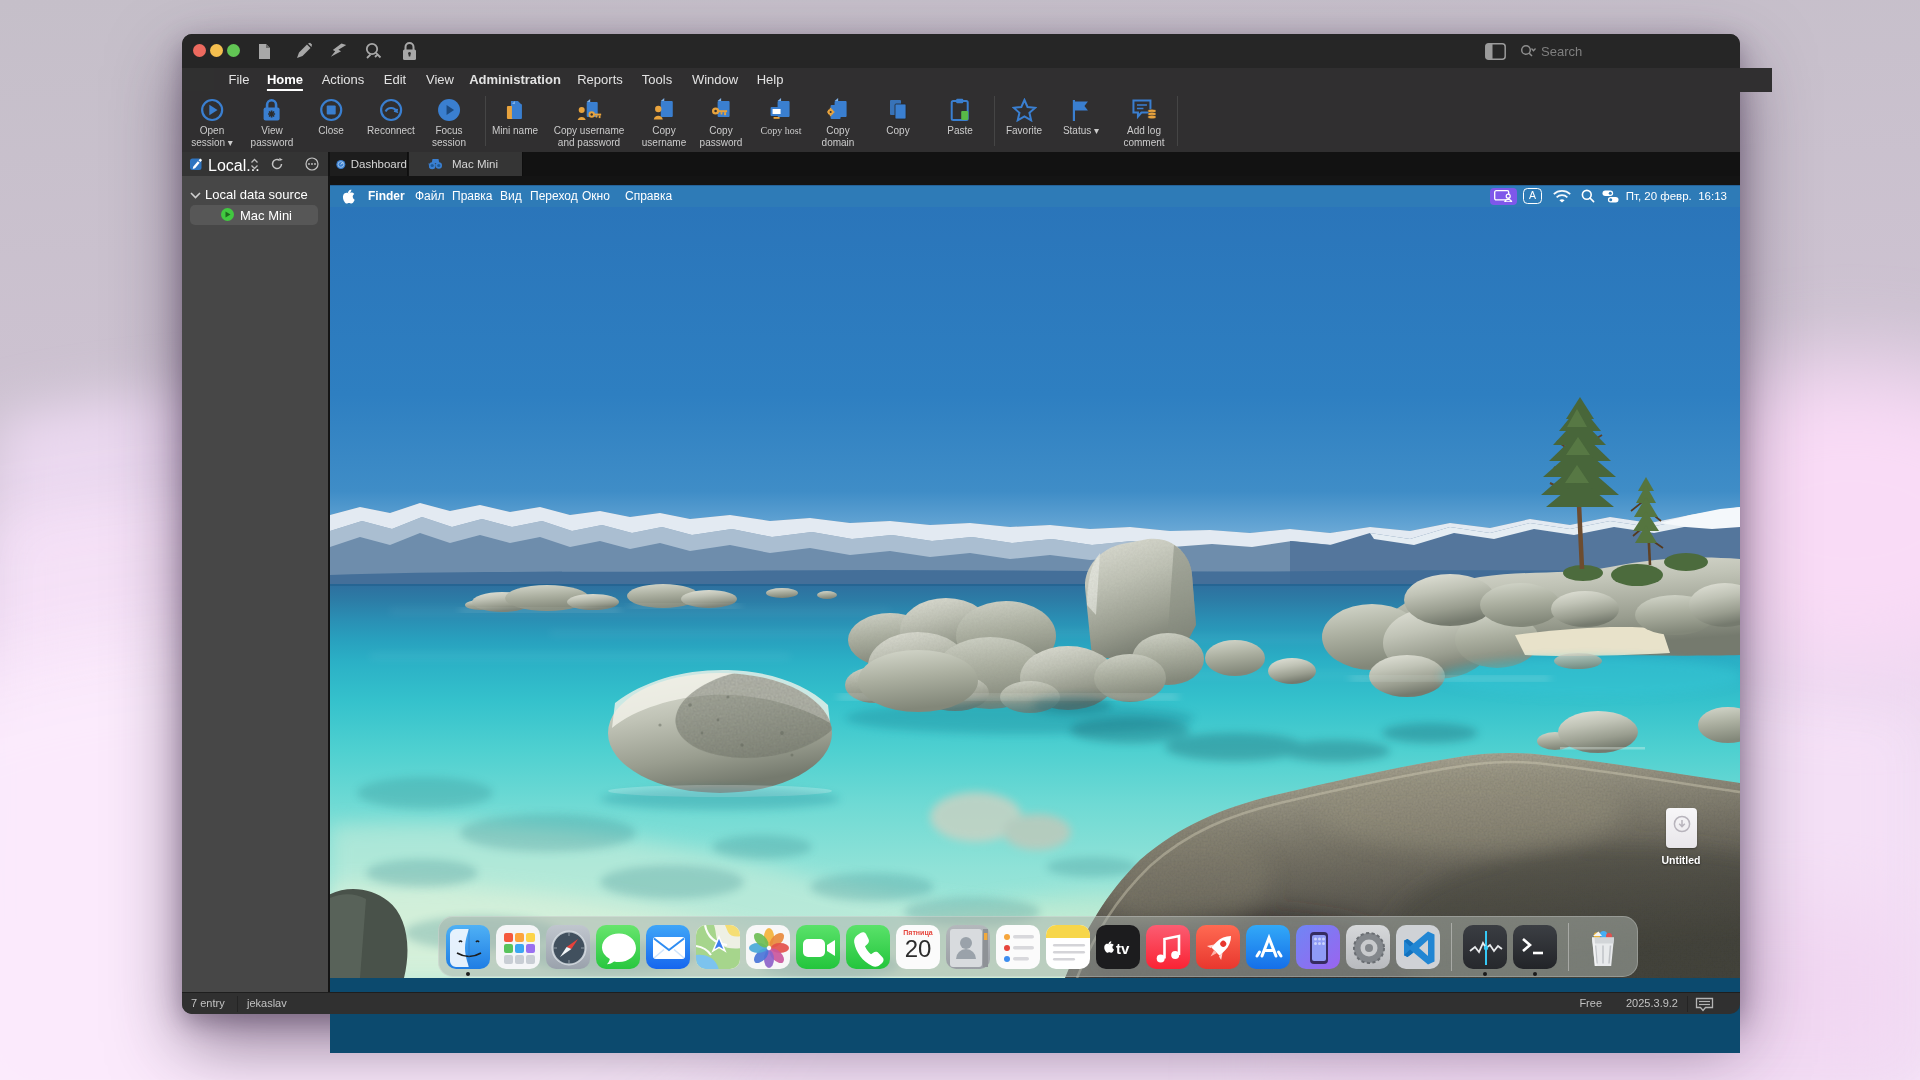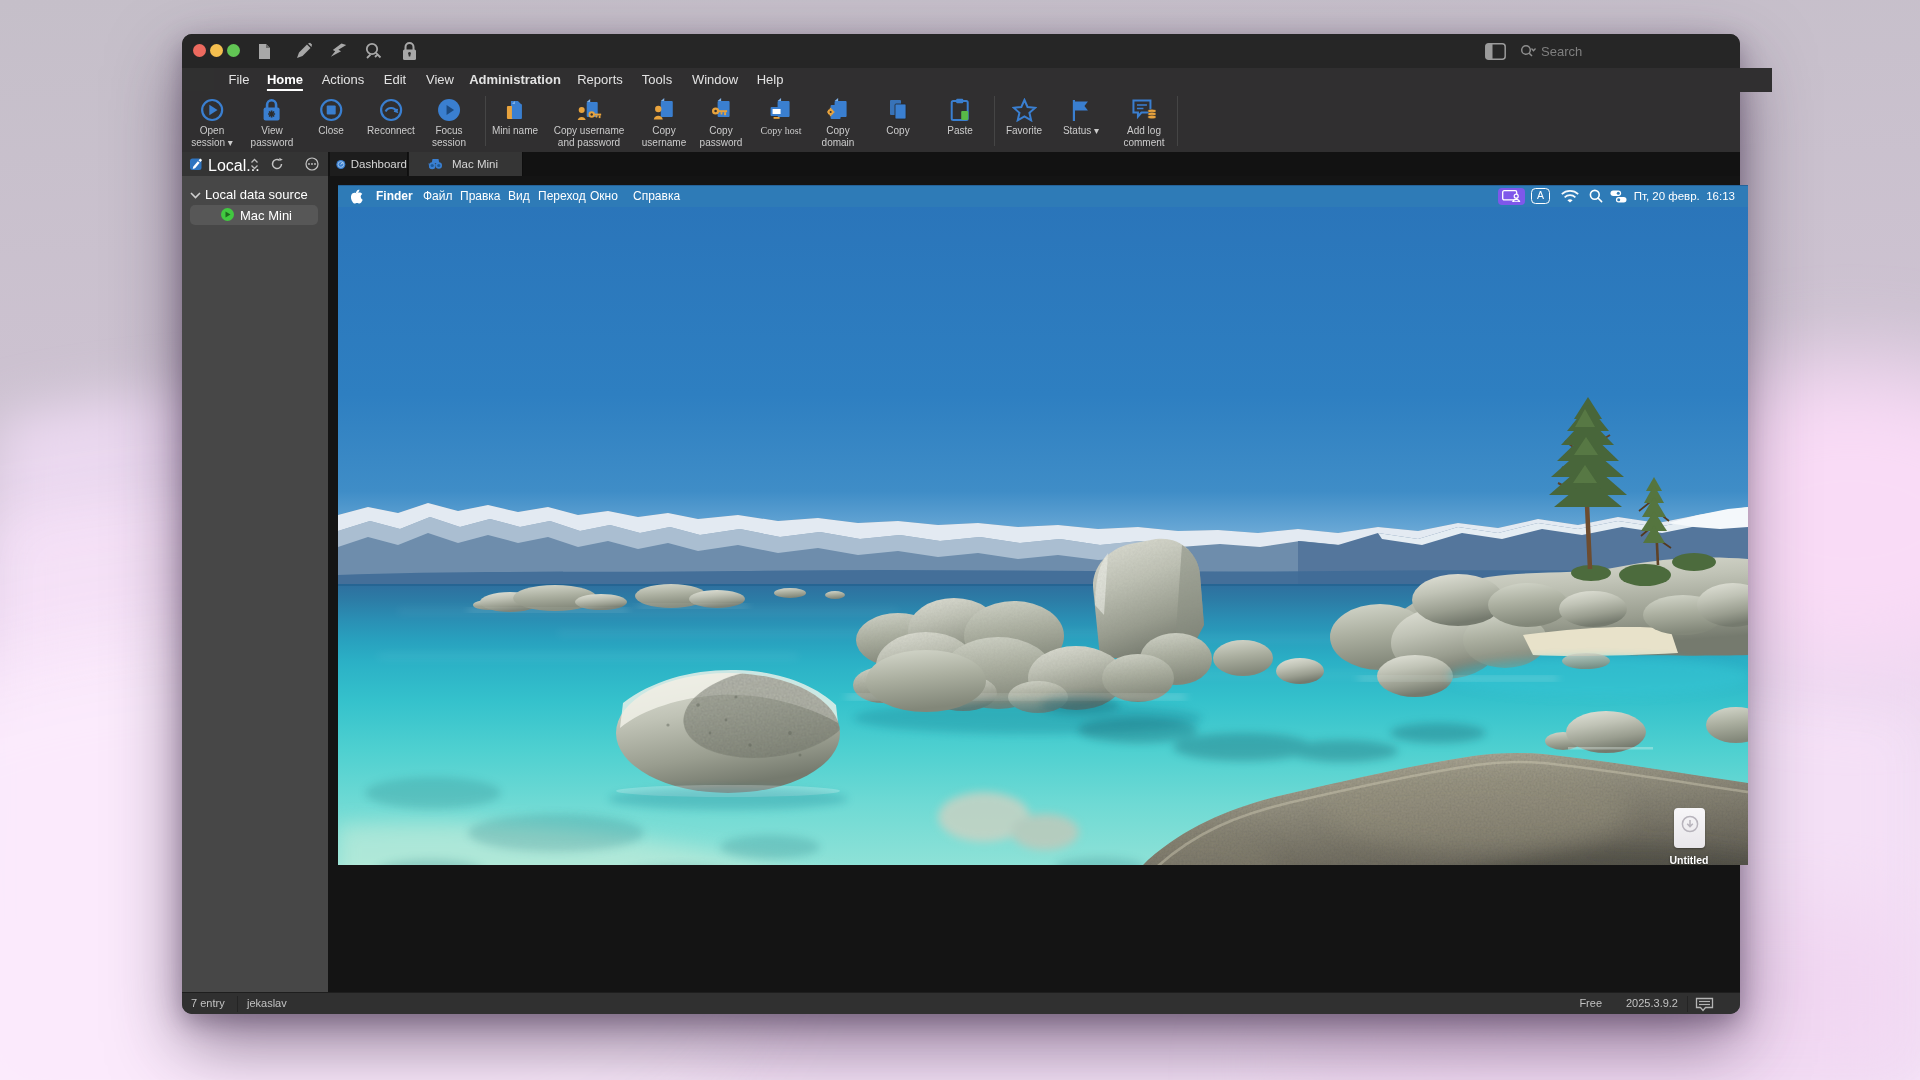--- a/index.html
+++ b/index.html
@@ -21,27 +21,27 @@
   .tbl { margin-top:3px; font-size:10px; line-height:11.5px; color:#cccccc; white-space:pre; }
   .tsep { position:absolute; width:1px; top:5px; height:50px; background:#454545; }
   #tabrow { position:absolute; left:0; top:118px; width:100%; height:24px; background:#121212; }
   #tabrow .lhead { position:absolute; left:0; top:0; width:146px; height:24px; background:#343434; }
   .tab { position:absolute; top:0; height:24px; display:flex; align-items:center; font-size:11.5px; color:#d6d6d6; border-right:1px solid #0e0e0e; }
   #mainarea { position:absolute; left:0; top:142px; width:100%; height:816px; background:#141414; }
   #sidebar { position:absolute; left:0; top:0; width:146px; height:100%; background:#474747; }
   #statusbar { position:absolute; left:0; bottom:0; width:100%; height:22px; background:#303030;
                border-top:1px solid #1e1e1e; border-radius:0 0 10px 10px; font-size:11px; color:#c2c2c2; }
   
-  #remote { position:absolute; left:156px; top:9px; width:1410px; height:680px; overflow:hidden; background:#0369a1; }
+  #remote { position:absolute; left:148px; top:9px; width:1410px; height:868px; overflow:hidden; background:#0c4a6e; }
   #rmenubar { position:absolute; left:0; top:0; width:100%; height:22px; background:#2e7bb7;
               box-shadow:inset 0 1px 0 #25639a; color:#fff; font-size:12px; }
   .rmi { position:absolute; top:4px; white-space:nowrap; }
-  #dock { position:absolute; left:108px; top:731px; width:1200px; height:61px; border-radius:9px;
+  #dock { position:absolute; left:108px; top:731px; width:1200px; height:61px; border-radius:15px;
           background:rgba(170,178,172,.52); box-shadow:inset 0 0 0 1px rgba(255,255,255,.22);
-          display:flex; align-items:center; justify-content:flex-start; padding:0 19px; }
+          display:flex; align-items:center; justify-content:flex-start; padding:0 5px; }
   .dicon { width:44px; height:44px; margin:0 3px; border-radius:10px; position:relative; flex:0 0 auto; }
   .dsep { width:1px; height:48px; background:rgba(255,255,255,.35); margin:0 8px; flex:0 0 auto; }
   .ddot { position:absolute; left:50%; bottom:-7px; width:4px; height:4px; margin-left:-2px;
           border-radius:50%; background:#1c1c1c; }
 </style>
 </head>
 <body>
 <div id="stage">
 
   <svg class="abs" width="1920" height="1080" viewBox="0 0 1920 1080">

